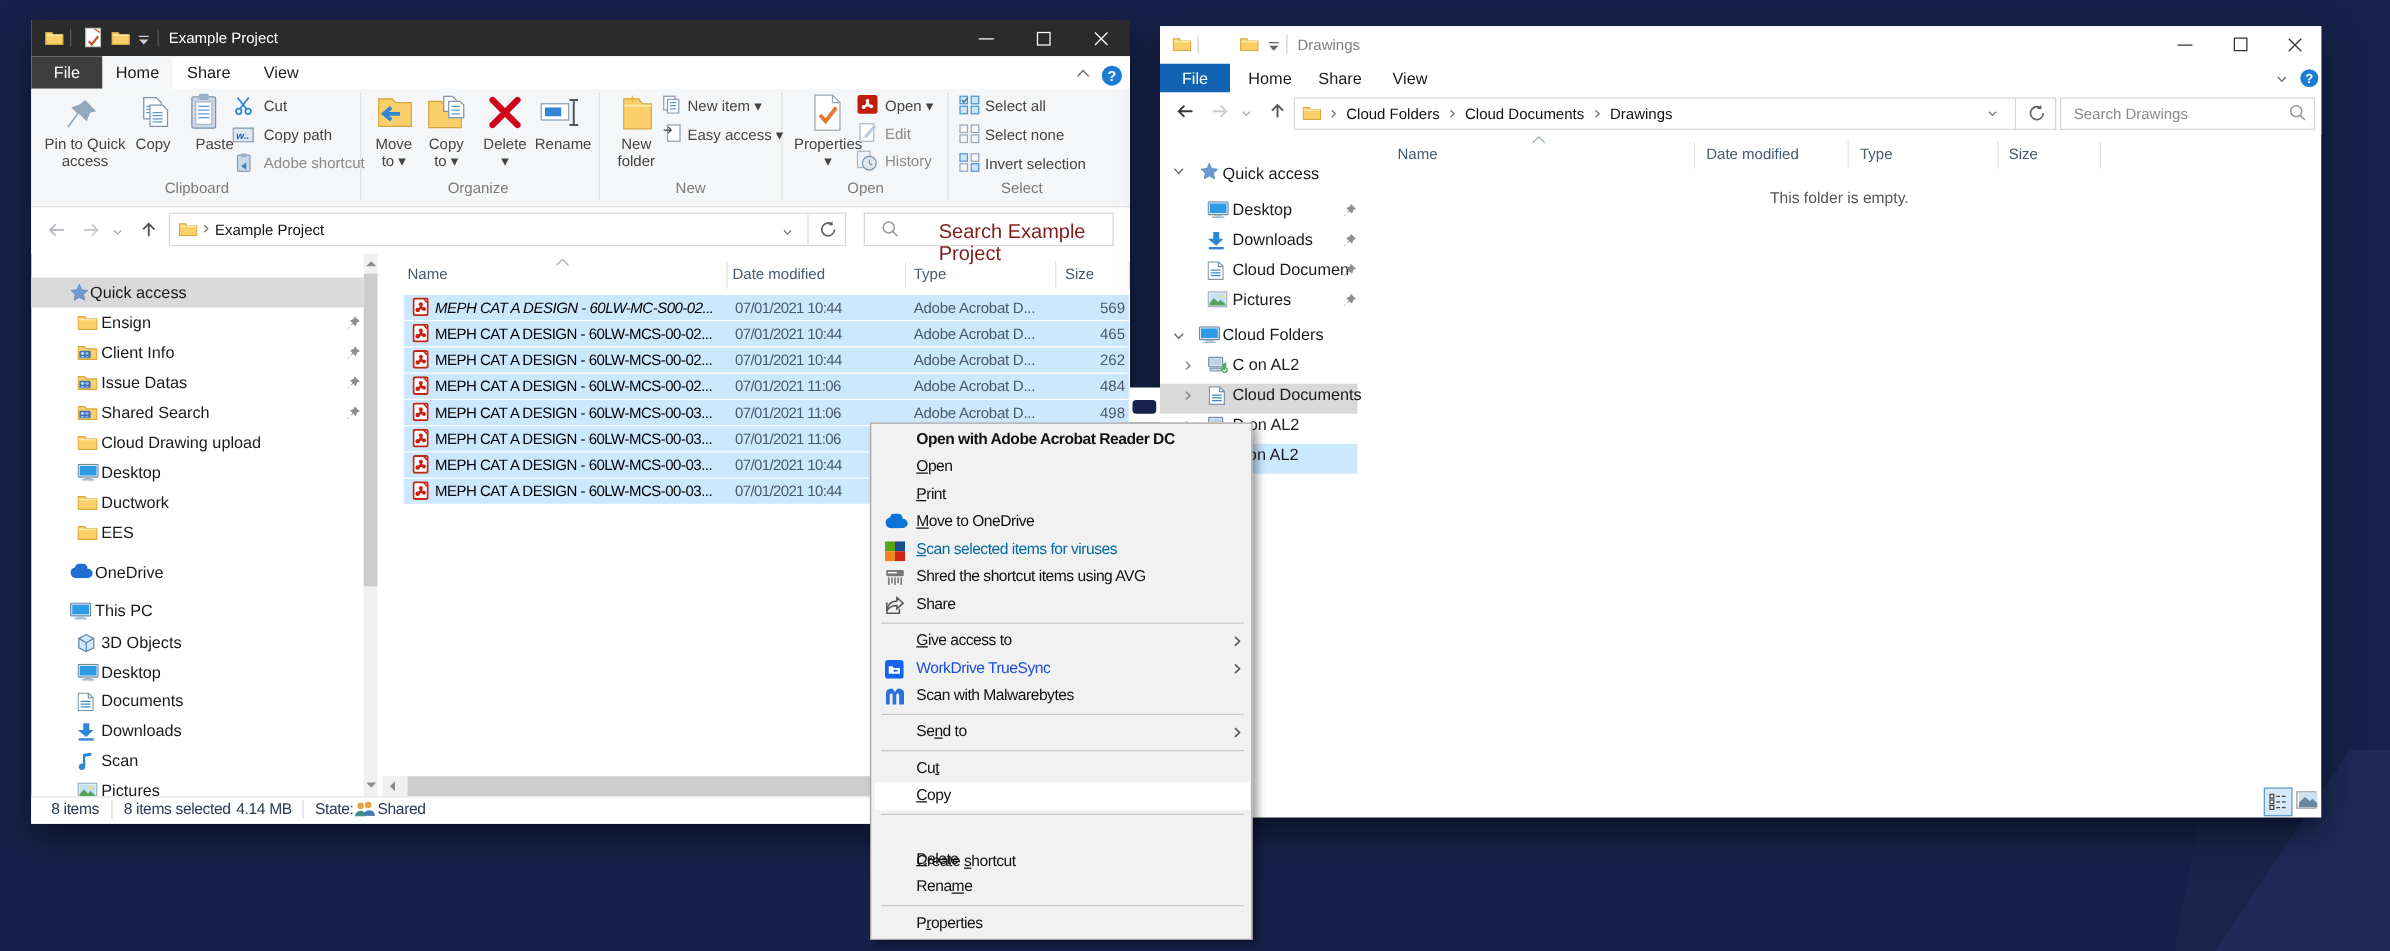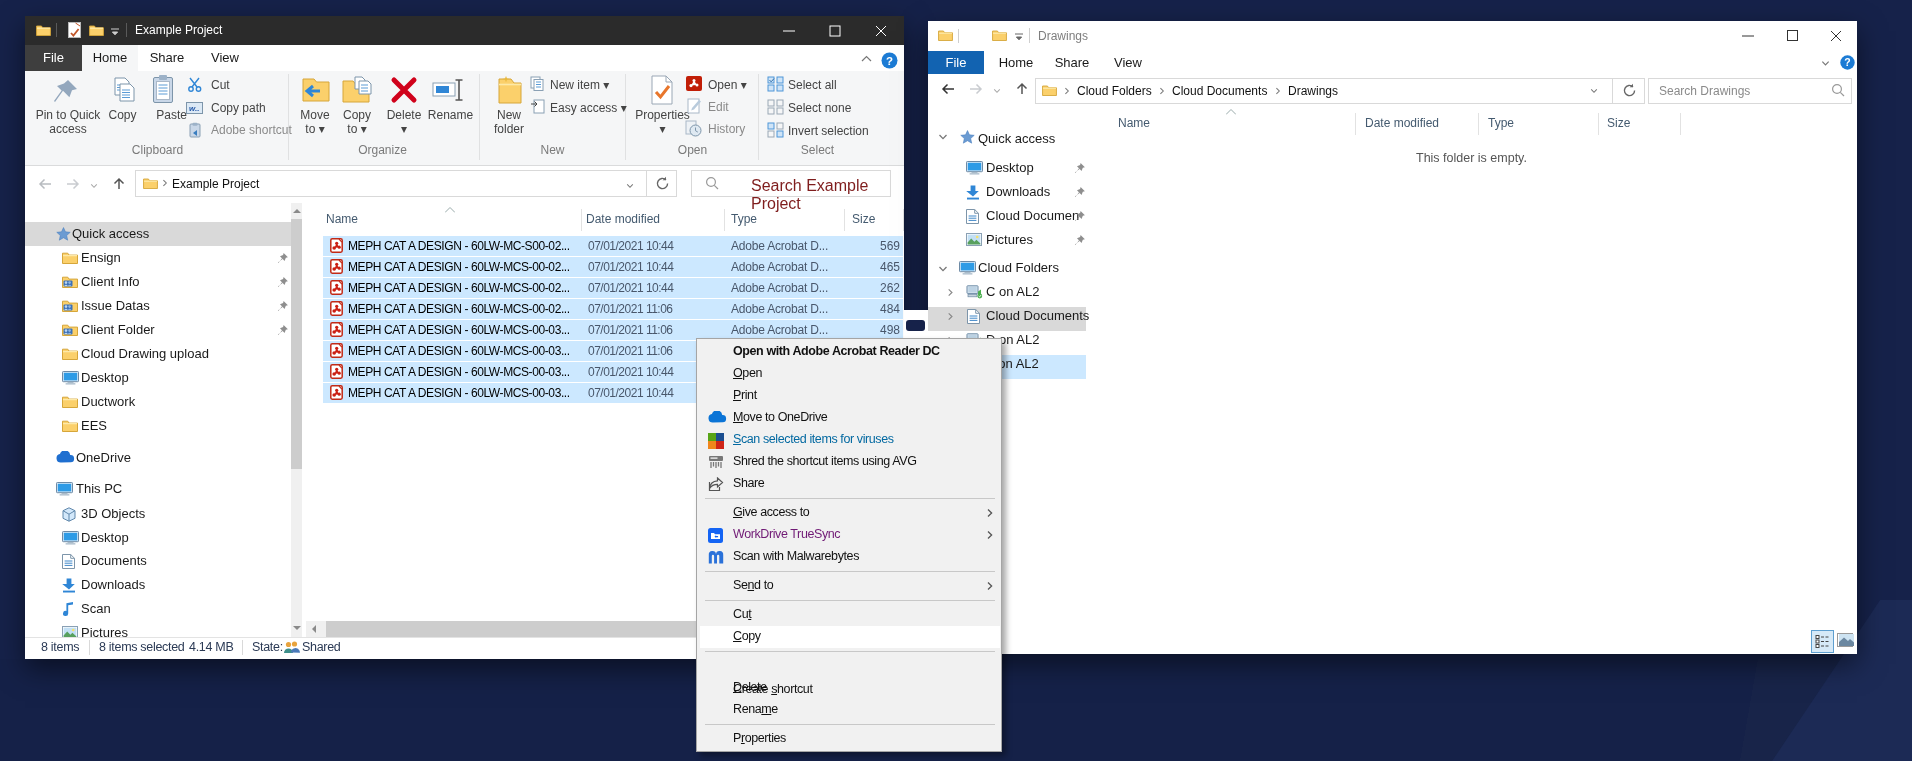--- a/index.html
+++ b/index.html
@@ -364,21 +364,21 @@
 <div class="abs" style="left:37px;top:307px;">
       <svg width="16" height="13" viewBox="0 0 16 13">
         <path d="M.5 2.2h5.3l1.2 1.9h8.5v8.4H.5z" fill="#fbd06b" stroke="#d6a63a"></path>
         <rect x="1.5" y="5.5" width="9" height="6" rx="1" fill="#3c71b8"></rect>
         <circle cx="4" cy="7.6" r="1.3" fill="#bcd6f0"></circle>
         <path d="M2.3 11a1.8 1.8 0 0 1 3.4 0z" fill="#bcd6f0"></path>
         <circle cx="7.6" cy="7.6" r="1.3" fill="#8fb6e2"></circle>
         <path d="M5.9 11a1.8 1.8 0 0 1 3.4 0z" fill="#8fb6e2"></path>
       </svg>
     </div>
-<div class="abs" style="left:56px;top:306px;color:#1a1a1a;font-size:13px;white-space:nowrap;">Client Folder</div>
+<div class="abs" style="left:56px;top:306px;color:#1a1a1a;font-size:13px;white-space:nowrap;">Shared Search</div>
 <div class="abs" style="left:252px;top:308px;">
       <svg width="12" height="12" viewBox="0 0 12 12">
         <path d="M6.6.9l4.3 4.3-2.1.5-1.2 3.2-2.6-2.6-3.6 4.7-.5-.5L5.6 6.9 3 4.3l3.1-1.3z" fill="#8e8e8e"></path>
       </svg>
     </div>
 <div class="abs" style="left:37px;top:331px;">
       <svg width="16" height="13" viewBox="0 0 16 13">
         <path d="M.5 2.2h5.3l1.2 1.9h8.5v8.4H.5z" fill="#fbd06b" stroke="#d6a63a"></path>
         <path d="M1 4.6h14" stroke="#fde9a8" stroke-width="1.3"></path>
       </svg>
@@ -499,21 +499,21 @@
         <rect x=".8" y=".8" width="11.4" height="13.4" rx="1.4" fill="#fff" stroke="#c22a17" stroke-width="1.5"></rect>
         <g fill="#cb1f13">
           <circle cx="6.7" cy="5.3" r="1.6"></circle>
           <circle cx="4.2" cy="10" r="1.8"></circle>
           <circle cx="9.2" cy="9.2" r="1.6"></circle>
           <path d="M6.7 5.3L4.2 10l5-.8z"></path>
         </g>
         <path d="M9 1.2l2.9 2.9" stroke="#c22a17" stroke-width="1.2"></path>
       </svg>
     </div>
-<div class="abs" style="left:323px;top:223px;color:#000;font-size:12px;letter-spacing:-.4px;white-space:nowrap;">MEPH CAT A DESIGN - 60LW-MC-S00-02...</div>
+<div class="abs" style="left:323px;top:223px;color:#000;font-size:12px;letter-spacing:-.4px;white-space:nowrap;font-style:italic;">MEPH CAT A DESIGN - 60LW-MC-S00-02...</div>
 <div class="abs" style="left:563px;top:223px;color:#49576b;font-size:12px;letter-spacing:-.5px;white-space:nowrap;">07/01/2021 10:44</div>
 <div class="abs" style="left:706px;top:223px;color:#49576b;font-size:12px;letter-spacing:-.2px;white-space:nowrap;">Adobe Acrobat D...</div>
 <div class="abs" style="left:820px;top:223px;width:55px;height:14px;color:#49576b;font-size:12px;text-align:right;">569</div>
 <div class="abs" style="left:298px;top:241px;width:580px;height:20px;background:#cce8ff;"></div>
 <div class="abs" style="left:305px;top:243px;">
       <svg width="13" height="15" viewBox="0 0 13 15">
         <rect x=".8" y=".8" width="11.4" height="13.4" rx="1.4" fill="#fff" stroke="#c22a17" stroke-width="1.5"></rect>
         <g fill="#cb1f13">
           <circle cx="6.7" cy="5.3" r="1.6"></circle>
           <circle cx="4.2" cy="10" r="1.8"></circle>
@@ -989,21 +989,21 @@
         <path d="M3 1.5l3.6 3.5L3 8.5" fill="none" stroke="#555" stroke-width="1.3"></path>
       </svg>
     </div>
 <div class="abs" style="left:11px;top:189px;">
       <svg width="15" height="15" viewBox="0 0 15 15">
         <rect width="15" height="15" rx="2.5" fill="#1464f4"></rect>
         <path d="M3 5h3l1 1.3h5V11H3z" fill="#fff"></path>
         <path d="M6.5 8.6l1.6-1.4v.8h2v1.2h-2v.8z" fill="#1464f4"></path>
       </svg>
     </div>
-<div class="abs" style="left:36px;top:188px;color:#701a75;font-size:12.5px;letter-spacing:-.4px;white-space:nowrap;">WorkDrive TrueSync</div>
+<div class="abs" style="left:36px;top:188px;color:#1d4ed8;font-size:12.5px;letter-spacing:-.4px;white-space:nowrap;">WorkDrive TrueSync</div>
 <div class="abs" style="left:288px;top:191px;">
       <svg width="10" height="10" viewBox="0 0 10 10">
         <path d="M3 1.5l3.6 3.5L3 8.5" fill="none" stroke="#555" stroke-width="1.3"></path>
       </svg>
     </div>
 <div class="abs" style="left:11px;top:211px;">
       <svg width="16" height="14" viewBox="0 0 16 14">
         <path d="M.8 13.5V4.8a3.6 3.6 0 0 1 7.2-.6 3.6 3.6 0 0 1 7.2.6v8.7h-3.9V5.9a1.15 1.15 0 0 0-2.3 0v7.6H6.1V5.9a1.15 1.15 0 0 0-2.3 0v7.6z" fill="#2a71d9"></path>
       </svg>
     </div>

